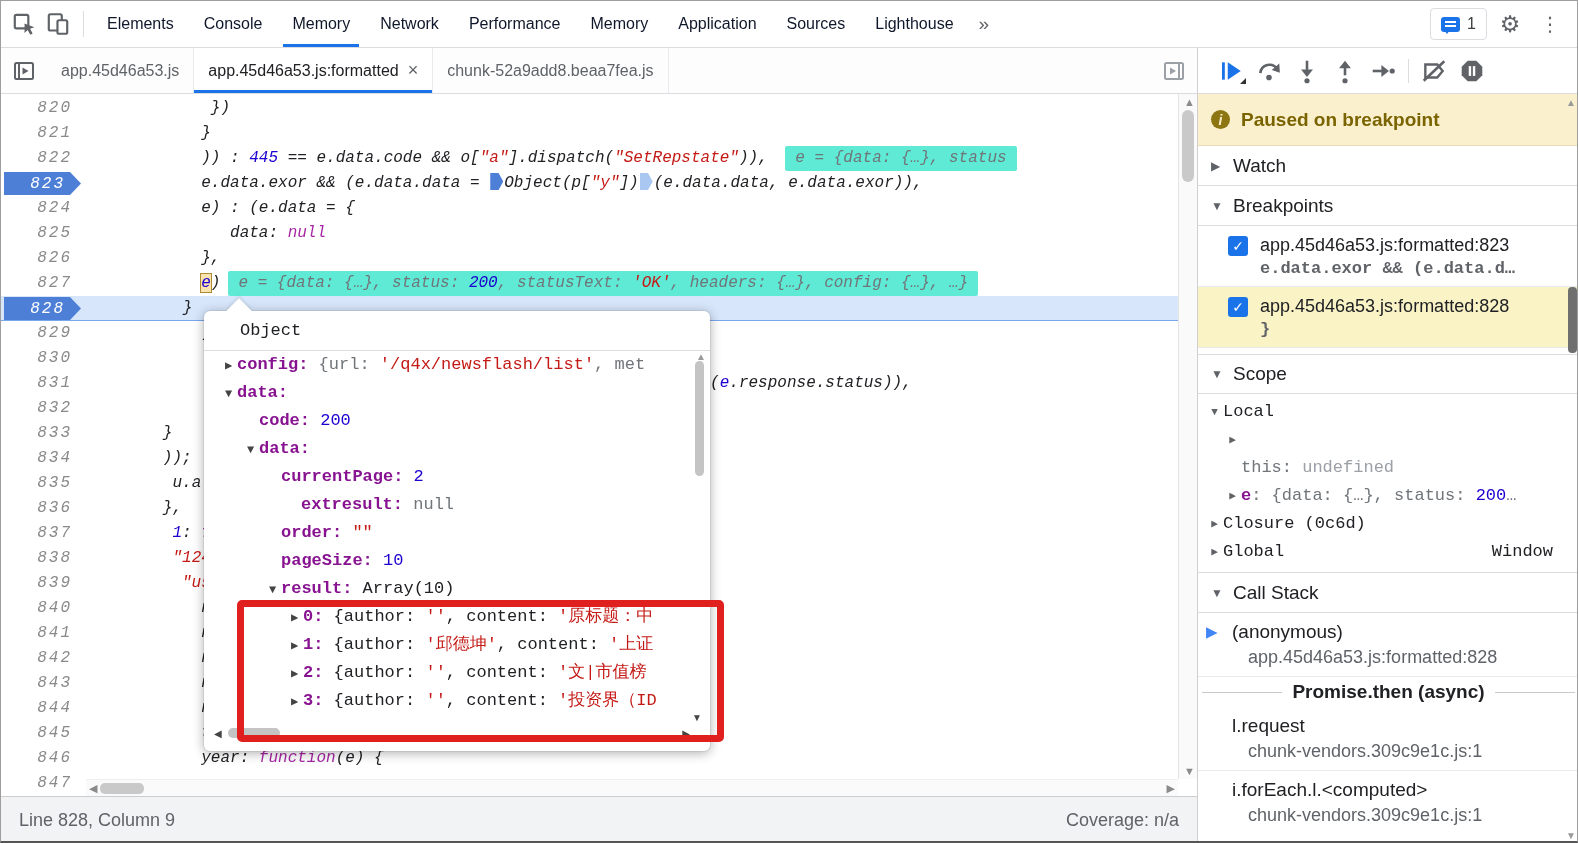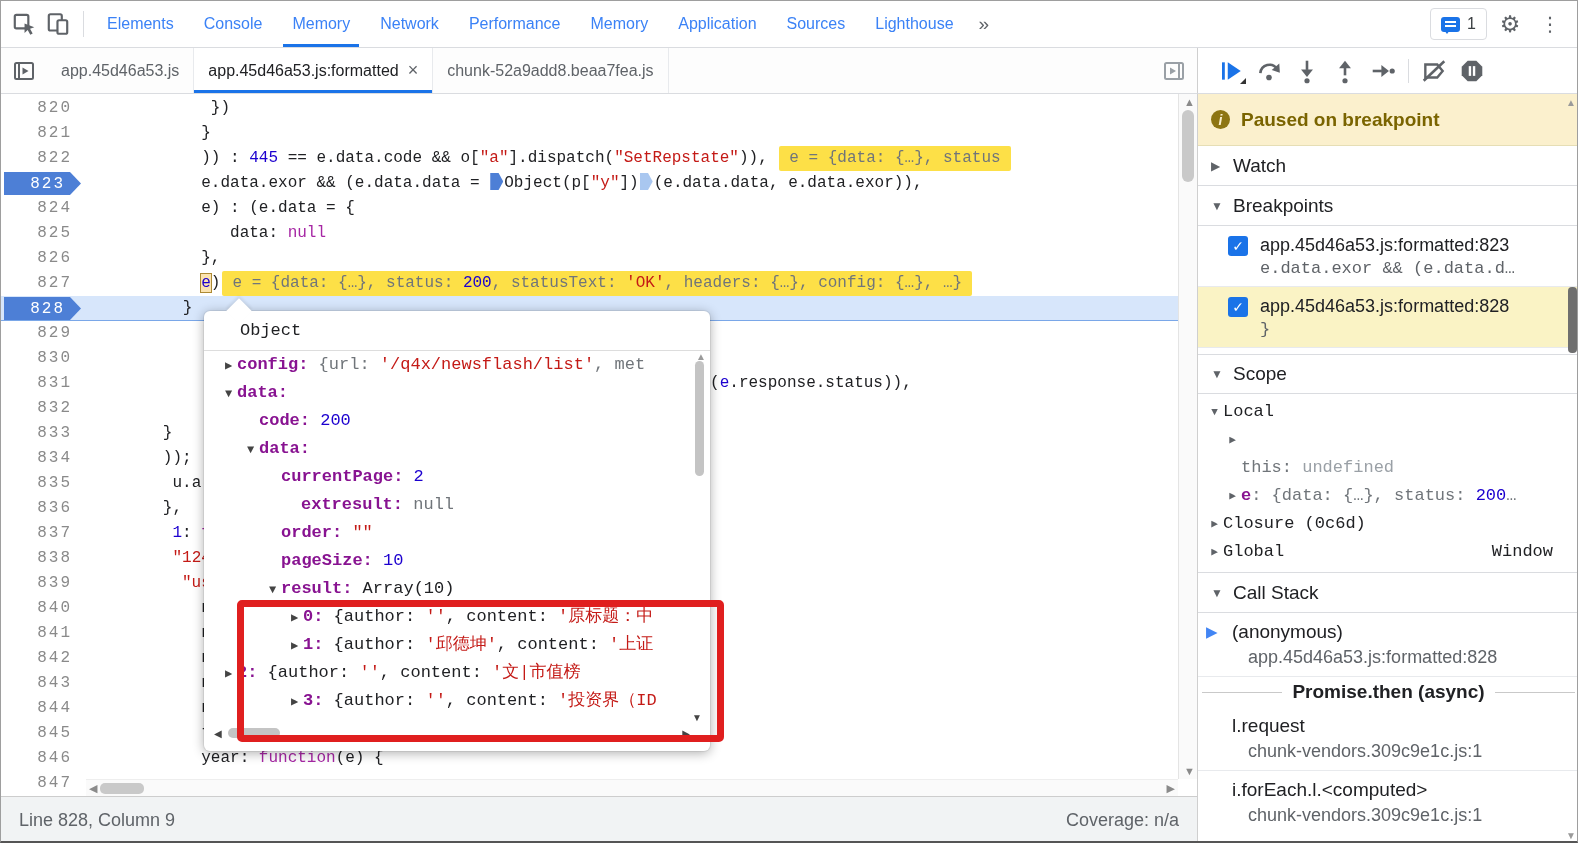--- a/index.html
+++ b/index.html
@@ -6,21 +6,21 @@
   body { font-family:"Liberation Sans", sans-serif; background:#fff; }
   #app { position:relative; width:1578px; height:843px; background:#fff; overflow:hidden;
          border:1px solid #9e9e9e; border-bottom:2px solid #555; }
 
   
   .topbar { position:absolute; left:0; top:0; width:100%; height:47px; background:#fff;
             border-bottom:1px solid #dadce0; display:flex; align-items:center; }
   .tb-icon { width:34px; height:34px; display:flex; align-items:center; justify-content:center; cursor:pointer; }
   .tb-sep { width:1px; height:26px; background:#dadce0; margin:0 8px; }
   .tabs { display:flex; height:100%; align-items:stretch; }
-  .tab { display:flex; align-items:center; padding:17px 15px; color:#3b82f6; font-size:16px; position:relative; cursor:pointer; }
+  .tab { display:flex; align-items:center; padding:17px 15px; color:#0f172a; font-size:16px; position:relative; cursor:pointer; }
   .tab.active::after { content:""; position:absolute; left:6px; right:6px; bottom:0; height:3px; background:#1a73e8; }
   .tab-more { display:flex; align-items:center; padding:0 10px; color:#5f6368; font-size:19px; cursor:pointer; }
   .tb-right { margin-left:auto; display:flex; align-items:center; gap:6px; padding-right:10px; }
   .msg-badge { display:flex; align-items:center; gap:7px; border:1px solid #dadce0; border-radius:4px;
                height:32px; padding:0 10px; cursor:pointer; }
   .bubble { width:19px; height:15px; background:#1a73e8; border-radius:3px; position:relative; }
   .bubble::before { content:""; position:absolute; left:3px; bottom:-5px; border:3px solid transparent; border-top:4px solid #1a73e8; }
   .bubble::after { content:""; position:absolute; left:4px; top:4px; width:11px; height:2px; background:#fff; box-shadow:0 4px 0 #fff; }
   .msg-badge span { font-size:16px; color:#3c4043; }
   .glyph { color:#5f6368; font-size:23px; line-height:1; cursor:pointer; }
@@ -47,35 +47,35 @@
   .leftcol { position:absolute; left:0; top:93px; width:1197px; height:750px; }
   .editor { position:relative; width:100%; height:702px; overflow:hidden; background:#fff;
             border-right:1px solid #cfcfcf; }
   .statusbar { position:absolute; left:0; top:702px; width:100%; height:48px; background:#f1f3f4;
                border-top:1px solid #cdcdcd; border-right:1px solid #cfcfcf;
                display:flex; align-items:center; justify-content:space-between;
                padding:0 18px; font-size:18px; color:#5f6368; }
 
   
   .code-area { position:absolute; left:0; top:2px; width:1178px; }
-  .code-row { height:25px; display:flex; position:relative; }
+  .code-row { height:25px; display:flex; position:relative;font-style:italic; }
   .code-row.current { background:#d7e6fb; box-shadow:inset 0 -1px 0 #7aa7e8;gap:20px; }
   .gutter { width:85px; flex:none; text-align:right; padding-right:14px;
             font-family:"Liberation Mono","DejaVu Sans Mono",monospace; font-size:16px; line-height:25px;
             color:#8a8a8a; letter-spacing:2px; cursor:pointer; position:relative; background:#fff; }
   .code-row.current .gutter { background:transparent; }
   .bp-badge { position:absolute; left:3px; top:1px; right:5px; bottom:1px; background:#4d7fd6;
               clip-path:polygon(0 0, calc(100% - 11px) 0, 100% 50%, calc(100% - 11px) 100%, 0 100%);
               color:#fff; text-align:right; padding-right:16px; letter-spacing:2px; }
   .code-text { white-space:pre; font-family:"Liberation Mono","DejaVu Sans Mono",monospace;
                font-size:16px; line-height:25px; color:#202124; }
   .c-p { color:#202124; } .c-num { color:#1c00cf;text-align:center; } .c-str { color:#c41a16; }
   .c-kw { color:#a626a4; } .c-g { color:#70757a; } .c-g2 { color:#9aa0a6; } .c-dk { color:#202124; }
   .c-prop { color:#881391; font-weight:600; }
-  .chip { display:inline-block; background:#fde047; border-radius:2px; padding:0 10px; margin-left:2px; color:#70757a; }
+  .chip { display:inline-block; background:#5eead4; border-radius:2px; padding:0 10px; margin-left:8px; color:#70757a; }
   .var-hi { background:#fbe3b0; outline:1px solid #ad8a34; }
   .ib-marker { display:inline-block; width:13px; height:17px; vertical-align:-3px; margin:0 1px;
                clip-path:polygon(0 0, 64% 0, 100% 50%, 64% 100%, 0 100%); }
   .ib-marker.filled { background:#4d7fd6; }
   .ib-marker.outline { background:#a9c7f0; }
 
   
   .vsb { position:absolute; right:0; top:0; bottom:17px; width:19px; background:#fafafa; border-left:1px solid #e4e4e4; }
   .vsb .arr, .hsb .arr { position:absolute; color:#8a8a8a; font-size:11px; }
   .vsb-thumb { position:absolute; left:3px; width:12px; background:#c9c9c9; border-radius:6px; cursor:pointer; }
@@ -113,21 +113,21 @@
   .sec-hdr { height:40px; display:flex; align-items:center; gap:10px; padding-left:13px; font-size:19px;
              color:#202124; border-bottom:1px solid #dadce0; cursor:pointer; background:#fff; }
   .sec-hdr .tri { color:#5f6368; font-size:12px; width:12px; }
   .bp-item { padding:9px 8px 8px 30px; border-bottom:1px solid #e8eaed; position:relative; cursor:pointer; }
   .bp-item.active { background:#faf3c5; }
   .bp-line1 { display:flex; align-items:center; gap:12px; }
   .chk { width:20px; height:20px; background:#1a73e8; border-radius:3px; color:#fff; font-size:14px;
          display:flex; align-items:center; justify-content:center; flex:none; cursor:pointer; }
   .bp-file { font-size:18px; color:#202124; white-space:nowrap; }
   .bp-code { margin:3px 0 0 32px; font-family:"Liberation Mono","DejaVu Sans Mono",monospace; font-size:17px;
-             color:#5f6368; white-space:nowrap; overflow:hidden; }
+             color:#5f6368; white-space:nowrap; overflow:hidden;font-weight:bold; }
   .scope-row { height:28px; line-height:28px; font-family:"Liberation Mono","DejaVu Sans Mono",monospace;
                font-size:17px; white-space:nowrap; display:flex; cursor:default; }
   .scope-row .tri { width:17px; text-align:center; color:#5f6368; font-size:11px; flex:none; }
   .scope-right { margin-left:auto; padding-right:26px; color:#202124; }
   .cs-frame { padding:8px 6px 8px 8px; border-bottom:1px solid #e8eaed; display:flex; cursor:pointer; }
   .cs-frame:last-child { border-bottom:none; }
   .cs-arrow { width:26px; flex:none; color:#4285f4; font-size:15px; padding-top:2px; }
   .cs-name { font-size:19px; color:#202124; }
   .cs-link { font-size:18px; color:#5f6368; margin-top:4px; padding-left:16px; }
   .cs-async { display:flex; align-items:center; gap:8px; height:30px; padding:0 4px; }
@@ -405,21 +405,21 @@
             <div class="tree-row" style="padding-left: 16px;"><span class="tw">▼</span><span class="c-prop">data:</span></div>
             <div class="tree-row" style="padding-left: 38px;"><span class="tw"></span><span class="c-prop">code:</span><span class="c-num"> 200</span></div>
             <div class="tree-row" style="padding-left: 38px;"><span class="tw">▼</span><span class="c-prop">data:</span></div>
             <div class="tree-row" style="padding-left: 60px;"><span class="tw"></span><span class="c-prop">currentPage:</span><span class="c-num"> 2</span></div>
             <div class="tree-row" style="padding-left: 80px;"><span class="tw"></span><span class="c-prop">extresult:</span><span class="c-g"> null</span></div>
             <div class="tree-row" style="padding-left: 60px;"><span class="tw"></span><span class="c-prop">order:</span><span class="c-str"> ""</span></div>
             <div class="tree-row" style="padding-left: 60px;"><span class="tw"></span><span class="c-prop">pageSize:</span><span class="c-num"> 10</span></div>
             <div class="tree-row" style="padding-left: 60px; font-family: Liberation Mono, monospace;"><span class="tw">▼</span><span class="c-prop">result:</span><span class="c-dk"> Array(10)</span></div>
             <div class="tree-row" style="padding-left: 82px;"><span class="tw">▶</span><span class="c-prop">0:</span><span class="c-dk"> {author: </span><span class="c-str">''</span><span class="c-dk">, content: </span><span class="c-str">'原标题：中</span></div>
             <div class="tree-row" style="padding-left: 82px;"><span class="tw">▶</span><span class="c-prop">1:</span><span class="c-dk"> {author: </span><span class="c-str">'邱德坤'</span><span class="c-dk">, content: </span><span class="c-str">'上证</span></div>
-            <div class="tree-row" style=" margin-left: 16px;"><span class="tw">▶</span><span class="c-prop">2:</span><span class="c-dk"> {author: </span><span class="c-str">''</span><span class="c-dk">, content: </span><span class="c-str">'文|市值榜</span></div>
+            <div class="tree-row" style="padding-left: 82px;"><span class="tw">▶</span><span class="c-prop">2:</span><span class="c-dk"> {author: </span><span class="c-str">''</span><span class="c-dk">, content: </span><span class="c-str">'文|市值榜</span></div>
             <div class="tree-row" style="padding-left: 82px;"><span class="tw">▶</span><span class="c-prop">3:</span><span class="c-dk"> {author: </span><span class="c-str">''</span><span class="c-dk">, content: </span><span class="c-str">'投资界（ID</span></div>
           </div>
         <div class="pop-vsb">
           <span class="parr" style="top:-2px">▲</span>
           <span class="pthumb"></span>
         </div>
         <span class="pop-corner">▼</span>
         <div class="pop-hsb">
           <span class="arr" style="left:-4px">◀</span>
           <span class="pthumb"></span>

